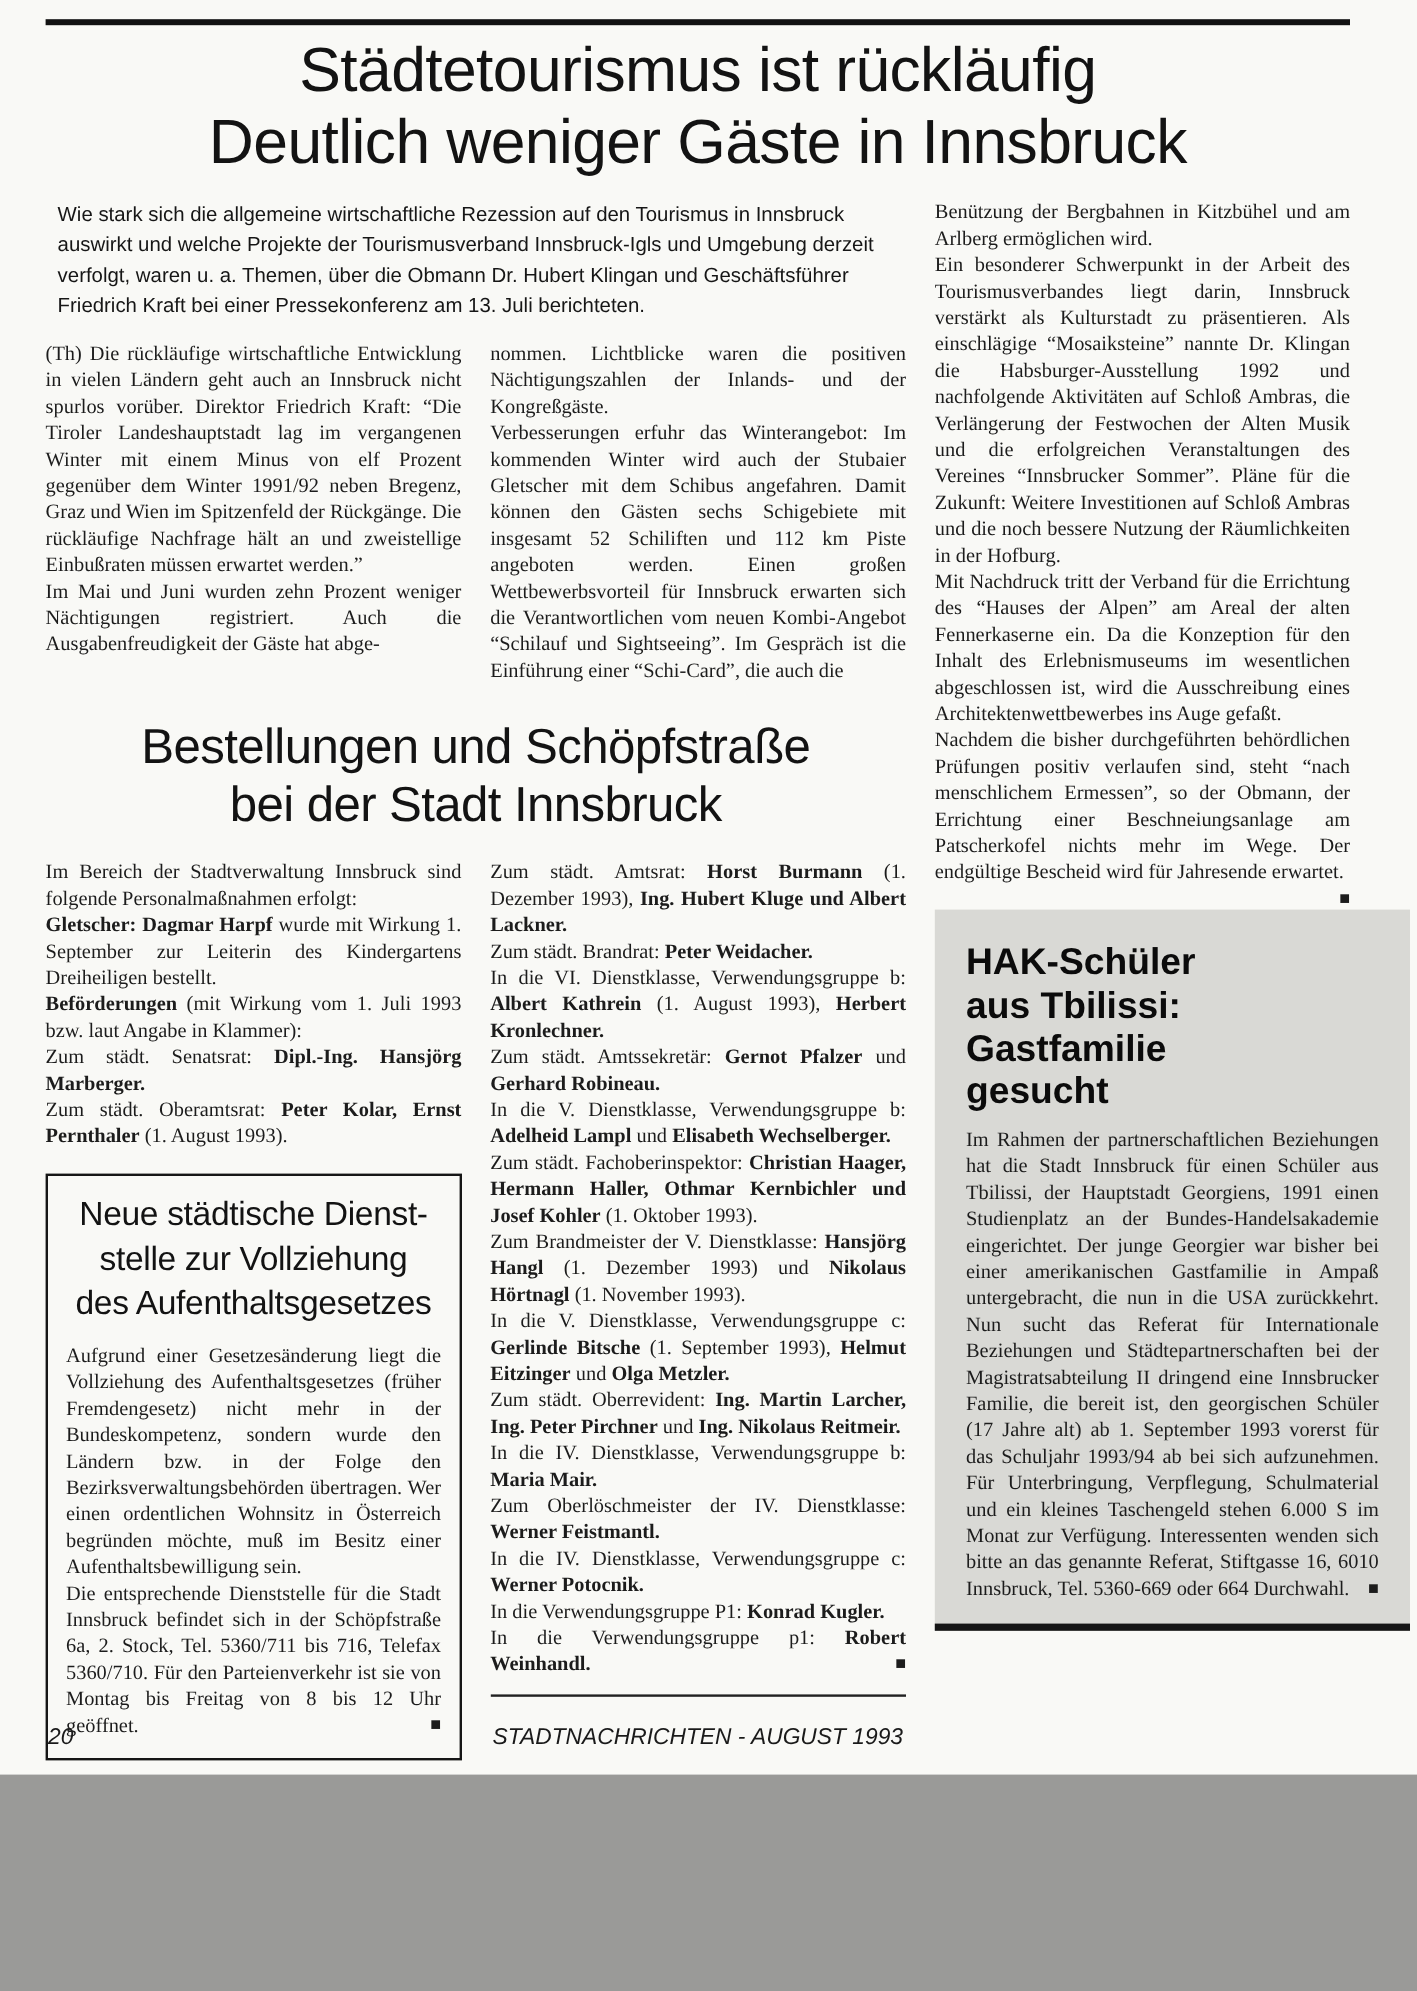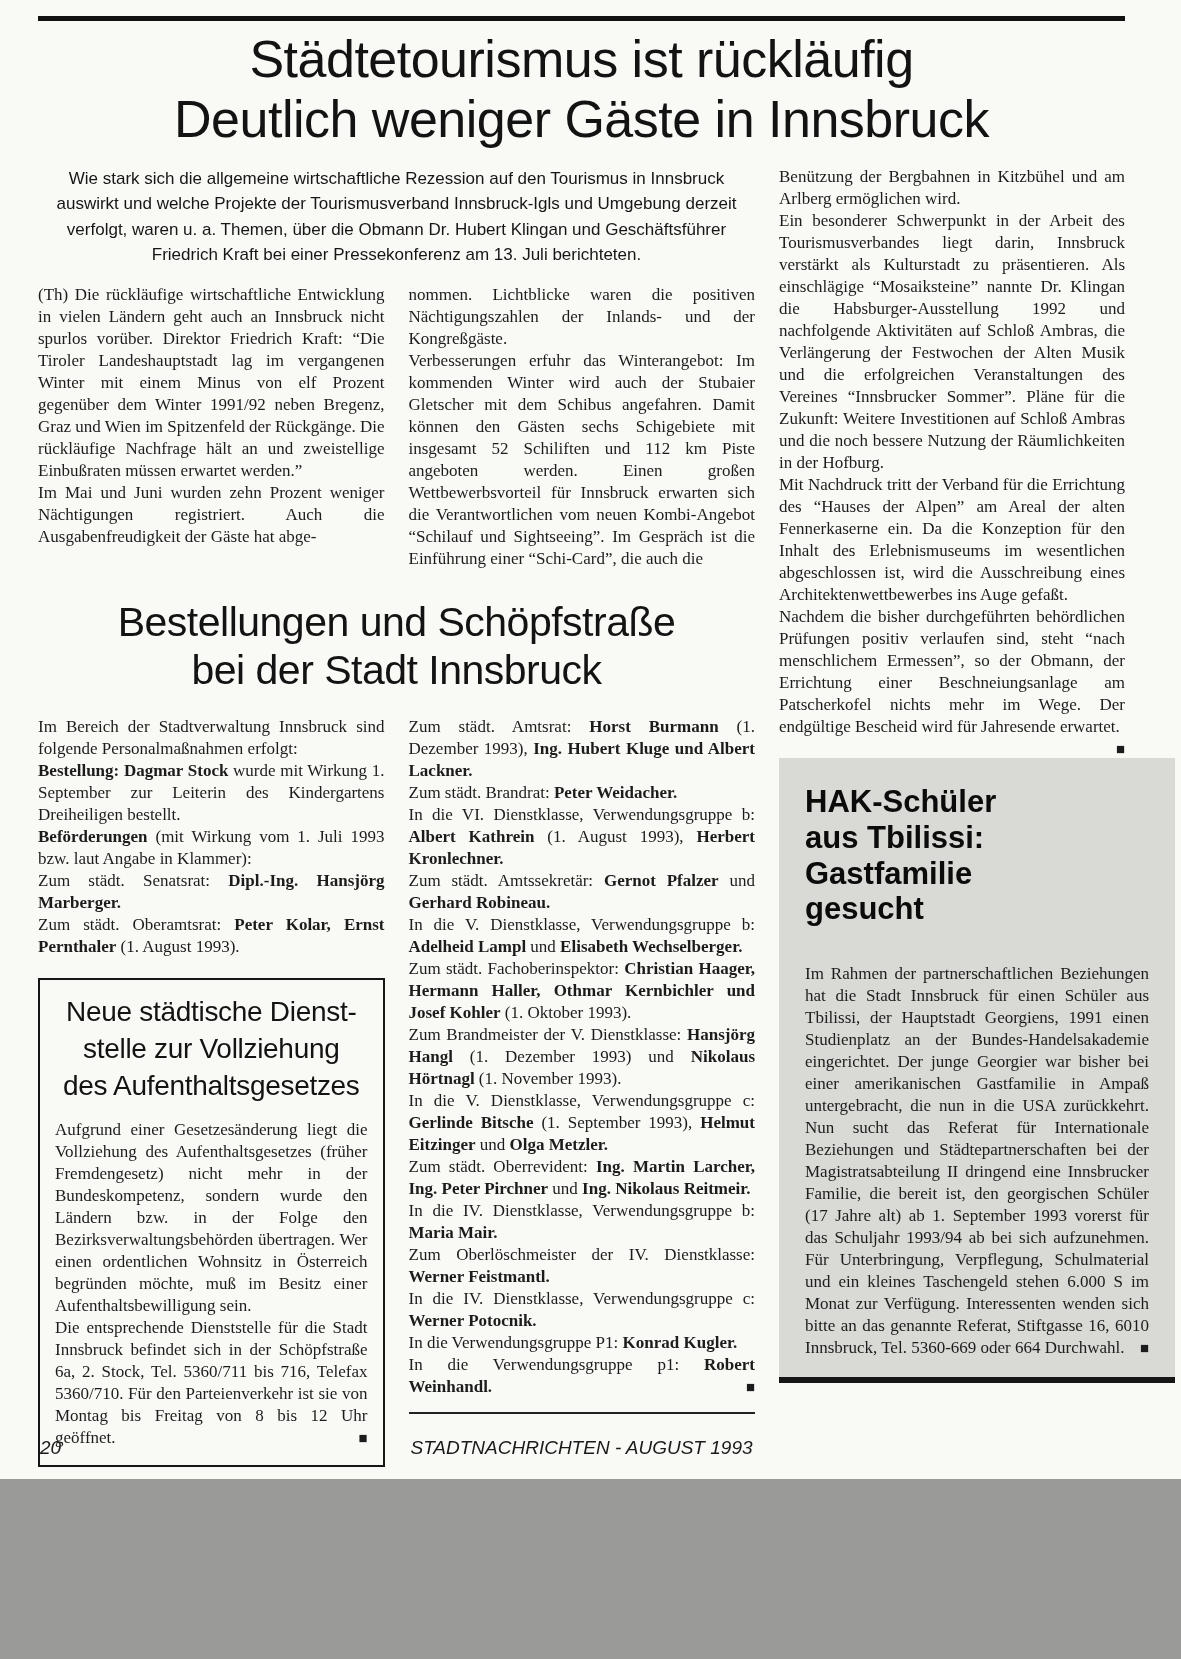--- a/index.html
+++ b/index.html
@@ -28,21 +28,21 @@
   .h1 span { display:block; }
 
   .columns { display:flex; gap:24px; margin-top:16px; }
   .left  { flex:0 0 717px; width:717px; }
   .right { flex:1 1 auto; min-width:0; }
 
   .lead {
     font-family:"Liberation Sans", sans-serif;
     font-size:17px;
     line-height:1.5;
-    text-align:center;
+    text-align:left;
     margin:0 10px 16px 10px;
     color:#161616;
   }
 
   .twocol { display:flex; gap:24px; }
   .twocol .c { flex:1 1 0; min-width:0; }
 
   .bt p {
     font-family:"Liberation Serif", serif;
     font-size:17px;
@@ -89,21 +89,21 @@
     margin:20px -50px 0 0;
     padding:26px 26px 18px 26px;
     border-bottom:6px solid #161616;
   }
   .hak .hak-title {
     font-family:"Liberation Sans", sans-serif;
     font-weight:700;
     font-size:31px;
     line-height:1.16;
     color:#0b0b0b;
-    margin-bottom:36px;
+    margin-bottom:12px;
   }
   .hak .hak-title span { display:block; }
 
   .endmark {
     float:right;
     font-size:15px;
     line-height:22px;
     margin-left:8px;
   }
 
@@ -152,21 +152,21 @@
 
       <h2 class="h2">
         <span>Bestellungen und Schöpfstraße</span>
         <span>bei der Stadt Innsbruck</span>
       </h2>
 
       <div class="twocol bt">
 
         <div class="c">
           <p>Im Bereich der Stadtverwaltung Innsbruck sind folgende Personalmaßnahmen erfolgt:</p>
-          <p><b>Bestellung: Dagmar Stock</b> wurde mit Wirkung 1. September zur Leiterin des Kindergartens Dreiheiligen bestellt.</p>
+          <p><b>Gletscher: Dagmar Harpf</b> wurde mit Wirkung 1. September zur Leiterin des Kindergartens Dreiheiligen bestellt.</p>
           <p><b>Beförderungen</b> (mit Wirkung vom 1. Juli 1993 bzw. laut Angabe in Klammer):</p>
           <p>Zum städt. Senatsrat: <b>Dipl.-Ing. Hansjörg Marberger.</b></p>
           <p>Zum städt. Oberamtsrat: <b>Peter Kolar, Ernst Pernthaler</b> (1. August 1993).</p>
 
           <div class="boxed">
             <div class="box-title">
               <span>Neue städtische Dienst-</span>
               <span>stelle zur Vollziehung</span>
               <span>des Aufenthaltsgesetzes</span>
             </div>

